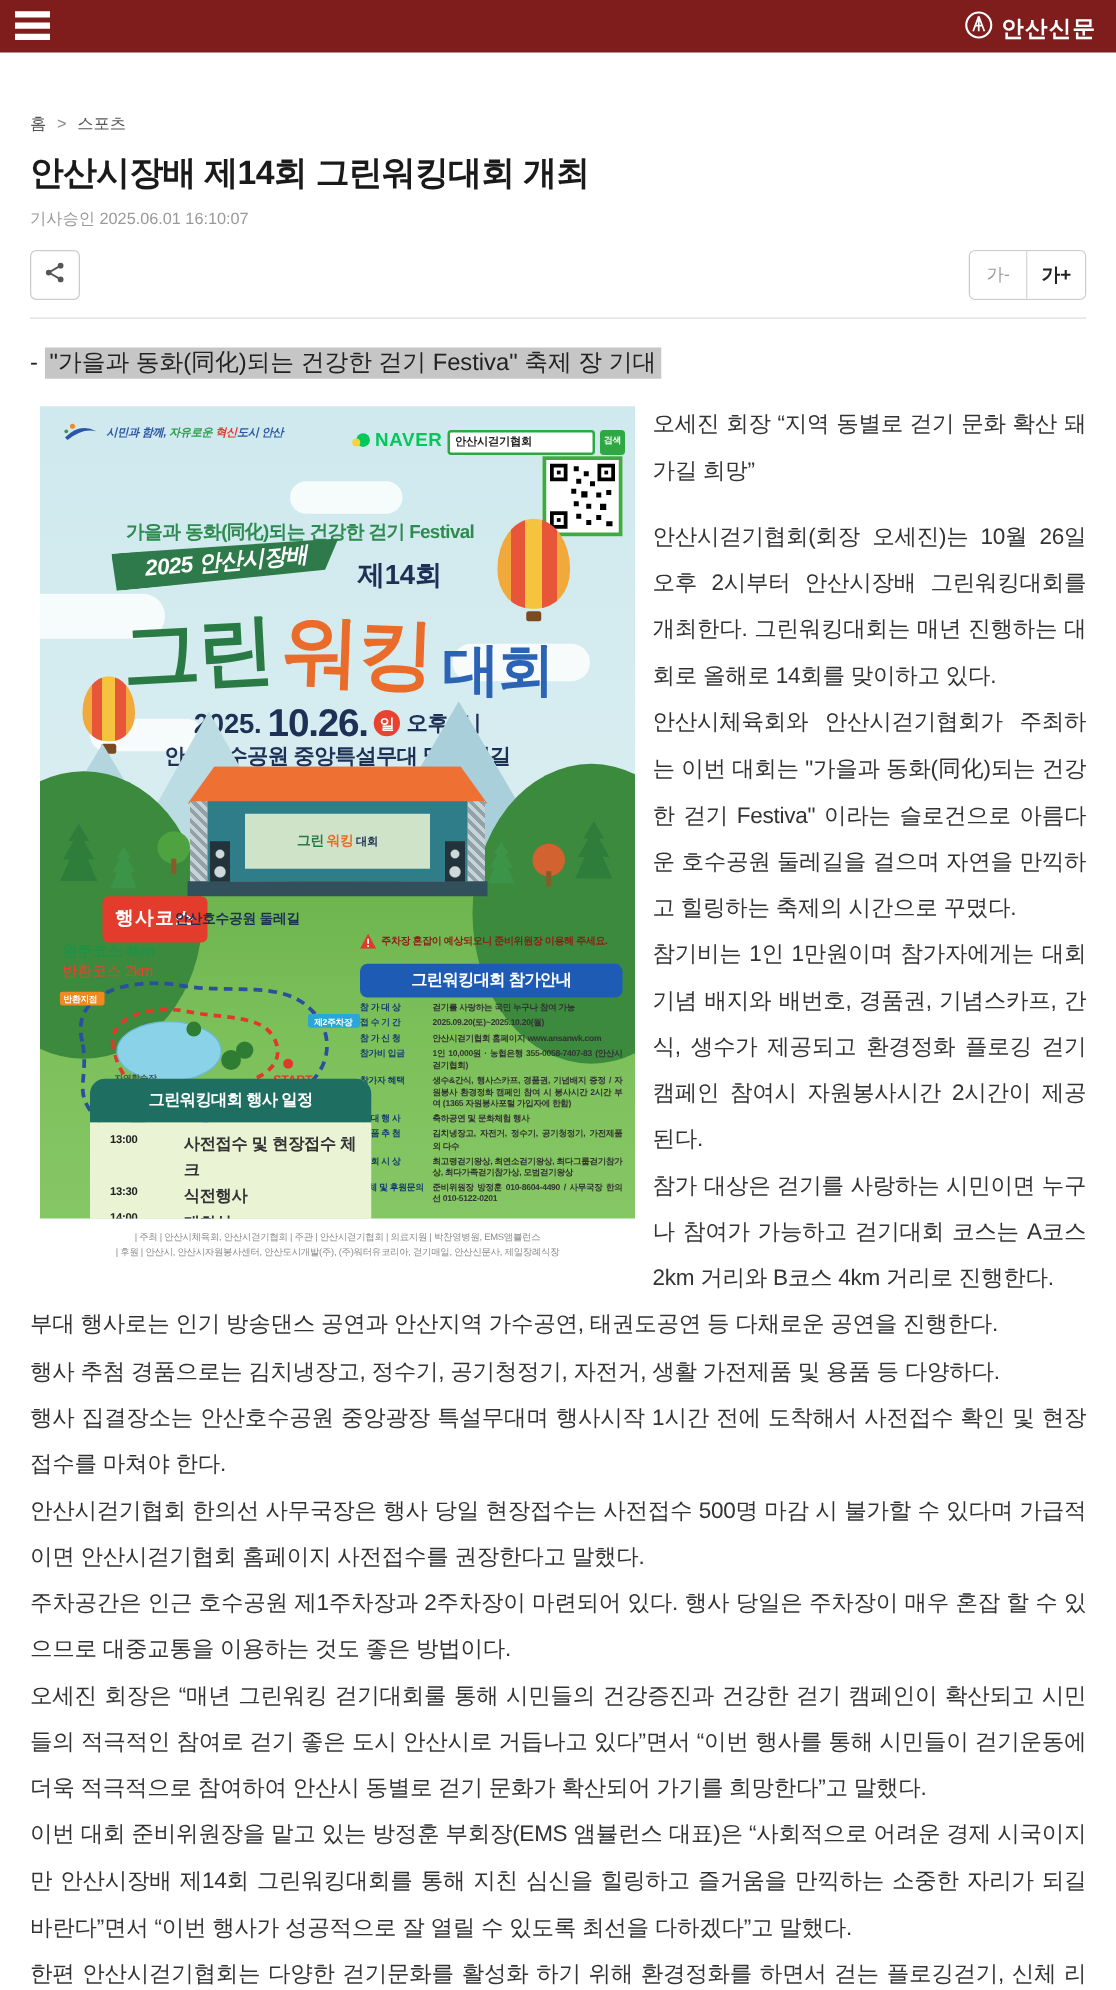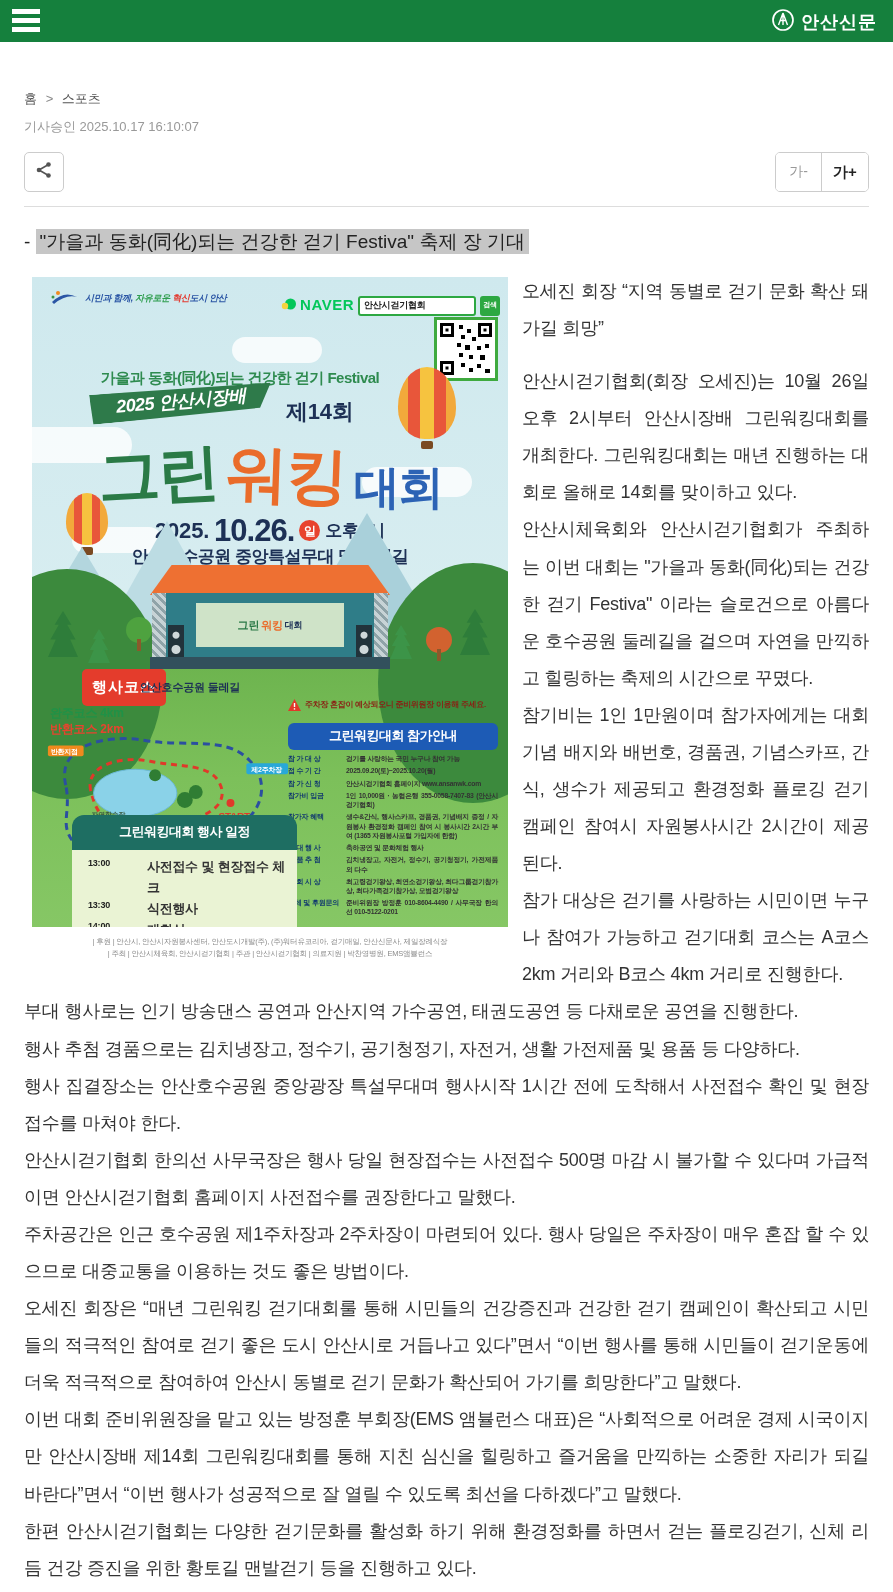--- a/index.html
+++ b/index.html
@@ -3,21 +3,21 @@
 <meta charset="utf-8">
 <style>
   * { box-sizing: border-box; margin: 0; padding: 0; }
   html,body { background:#fff; }
   body {
     width: 893px;
     font-family: "Liberation Sans","DejaVu Sans",sans-serif;
     color:#333;
   }
   
-  .topbar { height:42px; background:#15803d; position:relative; }
+  .topbar { height:42px; background:#7f1d1d; position:relative; }
   .hamburger { position:absolute; left:12px; top:9px; width:28px; height:24px; cursor:pointer; }
   .hamburger i { display:block; height:5px; background:#fff; margin-bottom:4px; }
   .brand { position:absolute; right:16px; top:8px; display:flex; align-items:center; gap:6px; cursor:pointer; }
   .brand-name { color:#fff; font-size:18px; font-weight:bold; letter-spacing:1px; }
   
   .content { padding:0 24px 30px 24px; }
   .breadcrumb { margin-top:48px; font-size:13px; color:#555; }
   .breadcrumb span { cursor:pointer; }
   .crumb-sep { margin:0 5px; color:#888; cursor:default; }
   .title { margin-top:12px; font-size:27px; font-weight:700; color:#1a1a1a; letter-spacing:-0.5px; }
@@ -114,21 +114,21 @@
   .p2 { left:56px; top:352px; width:22px; height:34px; background:#3c9448; }
   .p3 { right:18px; top:332px; width:30px; height:46px; }
   .p4 { right:96px; top:348px; width:22px; height:34px; background:#3c9448; }
   .rtree { position:absolute; width:26px; height:26px; border-radius:50%; background:#4ea23f; }
   .rtree::after { content:""; position:absolute; left:11px; top:22px; width:4px; height:12px; background:#8a5a2b; }
   .t1 { left:94px; top:340px; } .t2 { right:56px; top:350px; background:#d2622f; }
   .course-badge { position:absolute; left:16px; top:392px; background:#e43c2c; color:#fff; font-weight:900;
                   font-size:15px; padding:3px 10px; border-radius:5px; letter-spacing:1px;margin-left:34px; }
   .course-title { position:absolute; left:108px; top:399px; color:#1d3055; font-weight:900; font-size:11px; }
   .course-a { position:absolute; left:18px; top:424px; color:#1f9247; font-weight:900; font-size:12px; }
-  .course-b { position:absolute; left:18px; top:440px; color:#e8432e; font-weight:700; font-size:12px; }
+  .course-b { position:absolute; left:18px; top:440px; color:#e8432e; font-weight:400; font-size:12px; }
   .map-svg { position:absolute; left:4px; top:428px; }
   .warning { position:absolute; left:256px; top:420px; width:214px; display:flex; gap:4px; align-items:center; }
   .warn-text { font-size:8px; font-weight:800; color:#8a1f14; letter-spacing:-0.3px; }
   .info-box { position:absolute; left:256px; top:446px; width:210px; }
   .info-head { background:#1d5bb5; border-radius:6px; color:#fff; font-weight:900; font-size:13px;
                text-align:center; padding:0 0; letter-spacing:-0.5px; }
   .info-rows { margin-top:4px; display:grid; grid-template-columns:54px 1fr; column-gap:4px; row-gap:3px; }
   .info-label { font-size:7px; font-weight:800; color:#123a6e; line-height:1.35; }
   .info-value { font-size:6.8px; font-weight:600; color:#333; line-height:1.35; letter-spacing:-0.2px; }
   .sched-box { position:absolute; left:40px; top:538px; width:225px; }
@@ -163,21 +163,22 @@
 </div>
 
 <div class="content">
 
   <div class="breadcrumb">
     <span>홈</span>
     <span class="crumb-sep">&gt;</span>
     <span>스포츠</span>
   </div>
 
-  <div class="meta">기사승인 2025.10.17  16:10:07</div>
+  <h1 class="title">안산시장배 제14회 그린워킹대회 개최</h1>
+  <div class="meta">기사승인 2025.06.01  16:10:07</div>
 
   <div class="toolbar">
     <div class="share-btn">
       <span>
         <svg width="18" height="18" viewBox="0 0 18 18">
           <circle cx="4" cy="9" r="2.3" fill="#555"></circle>
             <circle cx="13.5" cy="3.5" r="2.3" fill="#555"></circle>
             <circle cx="13.5" cy="14.5" r="2.3" fill="#555"></circle>
           <path d="M4 9 L13.5 3.5 M4 9 L13.5 14.5" stroke="#555" stroke-width="1.6"></path>
         </svg>
@@ -394,22 +395,22 @@
             <div class="sched-row">
                 <span class="sched-time">16:00</span>
                 <span class="sched-desc">부대행사 및 시상식</span>
               </div>
 
           </div>
         </div>
       </div>
 
       <div class="sponsors">
+        <div>| 주최 | 안산시체육회, 안산시걷기협회   | 주관 | 안산시걷기협회   | 의료지원 | 박찬영병원, EMS앰뷸런스</div>
         <div>| 후원 | 안산시, 안산시자원봉사센터, 안산도시개발(주), (주)워터유코리아, 걷기매일, 안산신문사, 제일장례식장</div>
-        <div>| 주최 | 안산시체육회, 안산시걷기협회   | 주관 | 안산시걷기협회   | 의료지원 | 박찬영병원, EMS앰뷸런스</div>
       </div>
     </div>
 
     <p class="lead">오세진 회장 “지역 동별로 걷기 문화 확산 돼 가길 희망”</p>
     <p>안산시걷기협회(회장 오세진)는 10월 26일 오후 2시부터 안산시장배 그린워킹대회를 개최한다. 그린워킹대회는 매년 진행하는 대회로 올해로 14회를 맞이하고 있다.</p>
     <p>안산시체육회와 안산시걷기협회가 주최하는 이번 대회는 "가을과 동화(同化)되는 건강한 걷기 Festiva" 이라는 슬로건으로 아름다운 호수공원 둘레길을 걸으며 자연을 만끽하고 힐링하는 축제의 시간으로 꾸몄다.</p>
     <p>참기비는 1인 1만원이며 참가자에게는 대회기념 배지와 배번호, 경품권, 기념스카프, 간식, 생수가 제공되고 환경정화 플로깅 걷기 캠페인 참여시 자원봉사시간 2시간이 제공된다.</p>
     <p>참가 대상은 걷기를 사랑하는 시민이면 누구나 참여가 가능하고 걷기대회 코스는 A코스 2km 거리와 B코스 4km 거리로 진행한다.</p>
     <p>부대 행사로는 인기 방송댄스 공연과 안산지역 가수공연, 태권도공연 등 다채로운 공연을 진행한다.</p>
     <p>행사 추첨 경품으로는 김치냉장고, 정수기, 공기청정기, 자전거, 생활 가전제품 및 용품 등 다양하다.</p>

